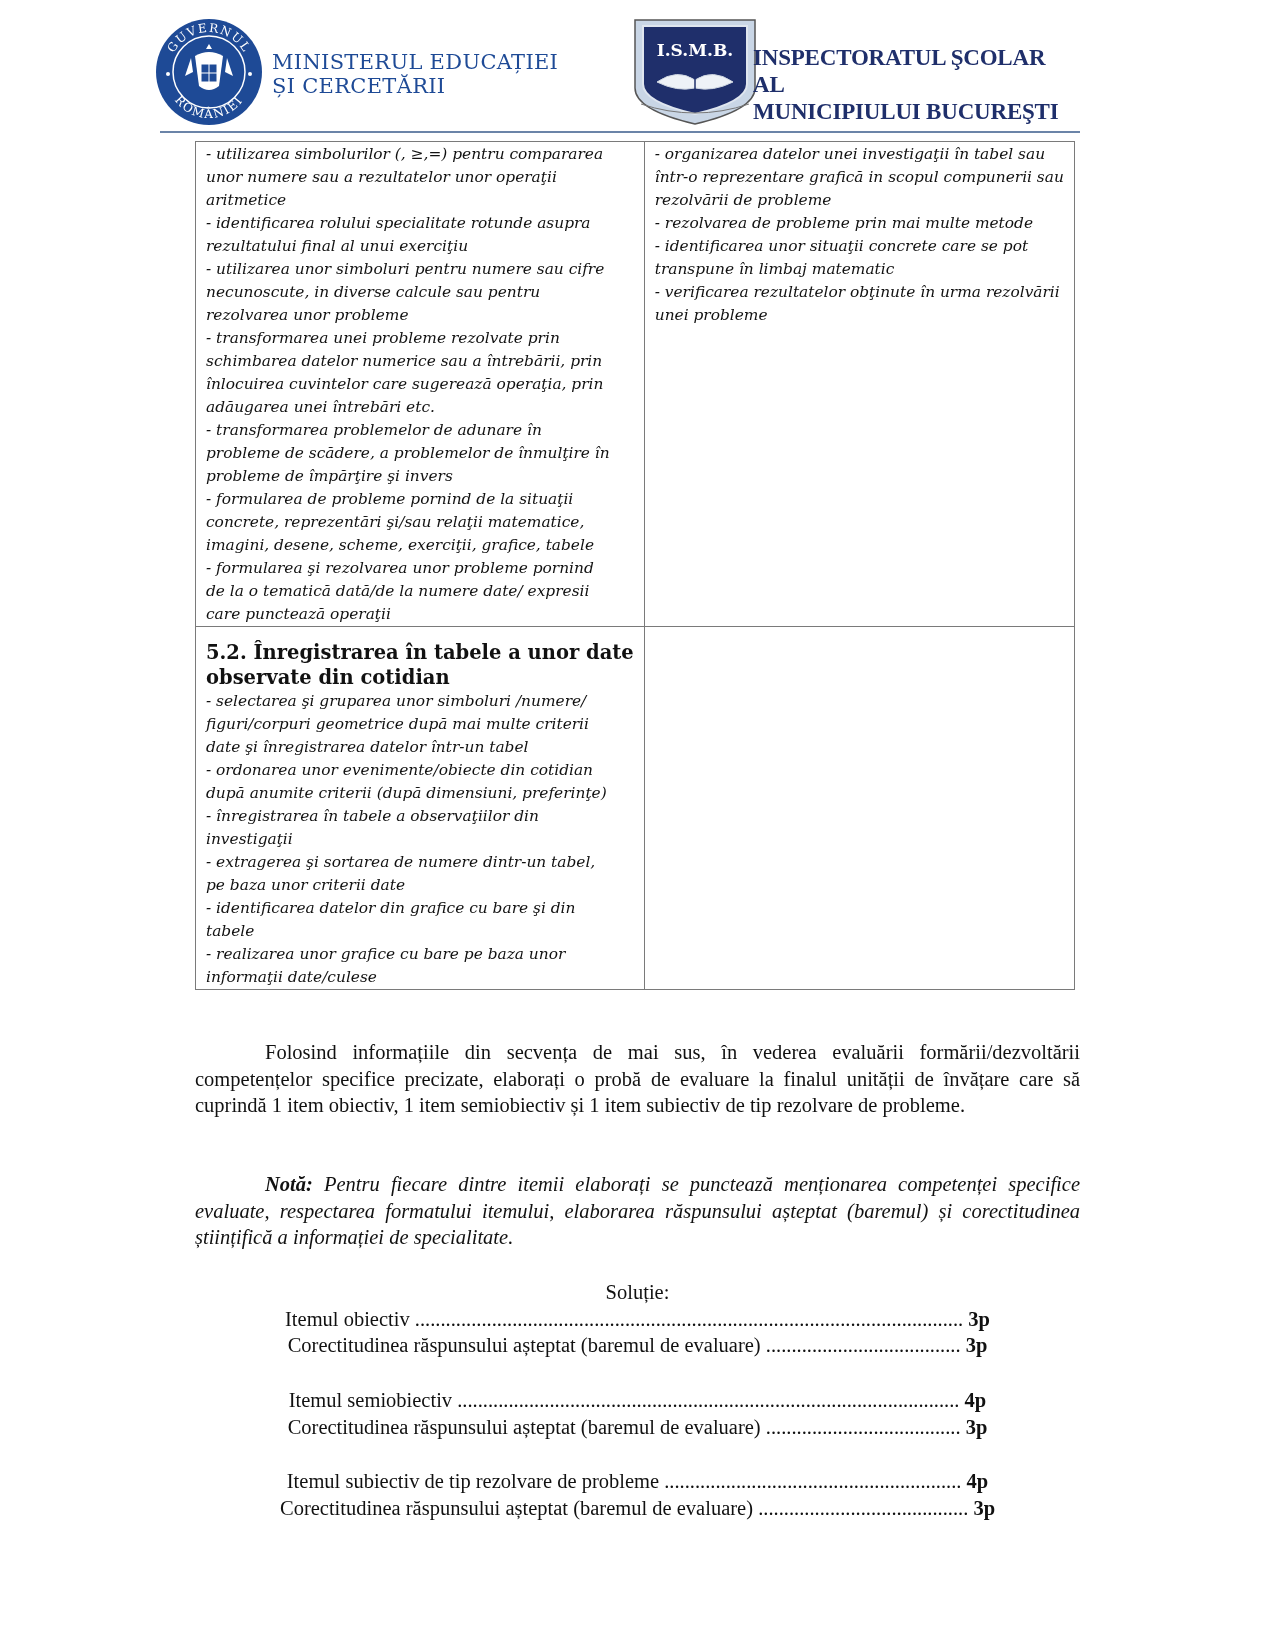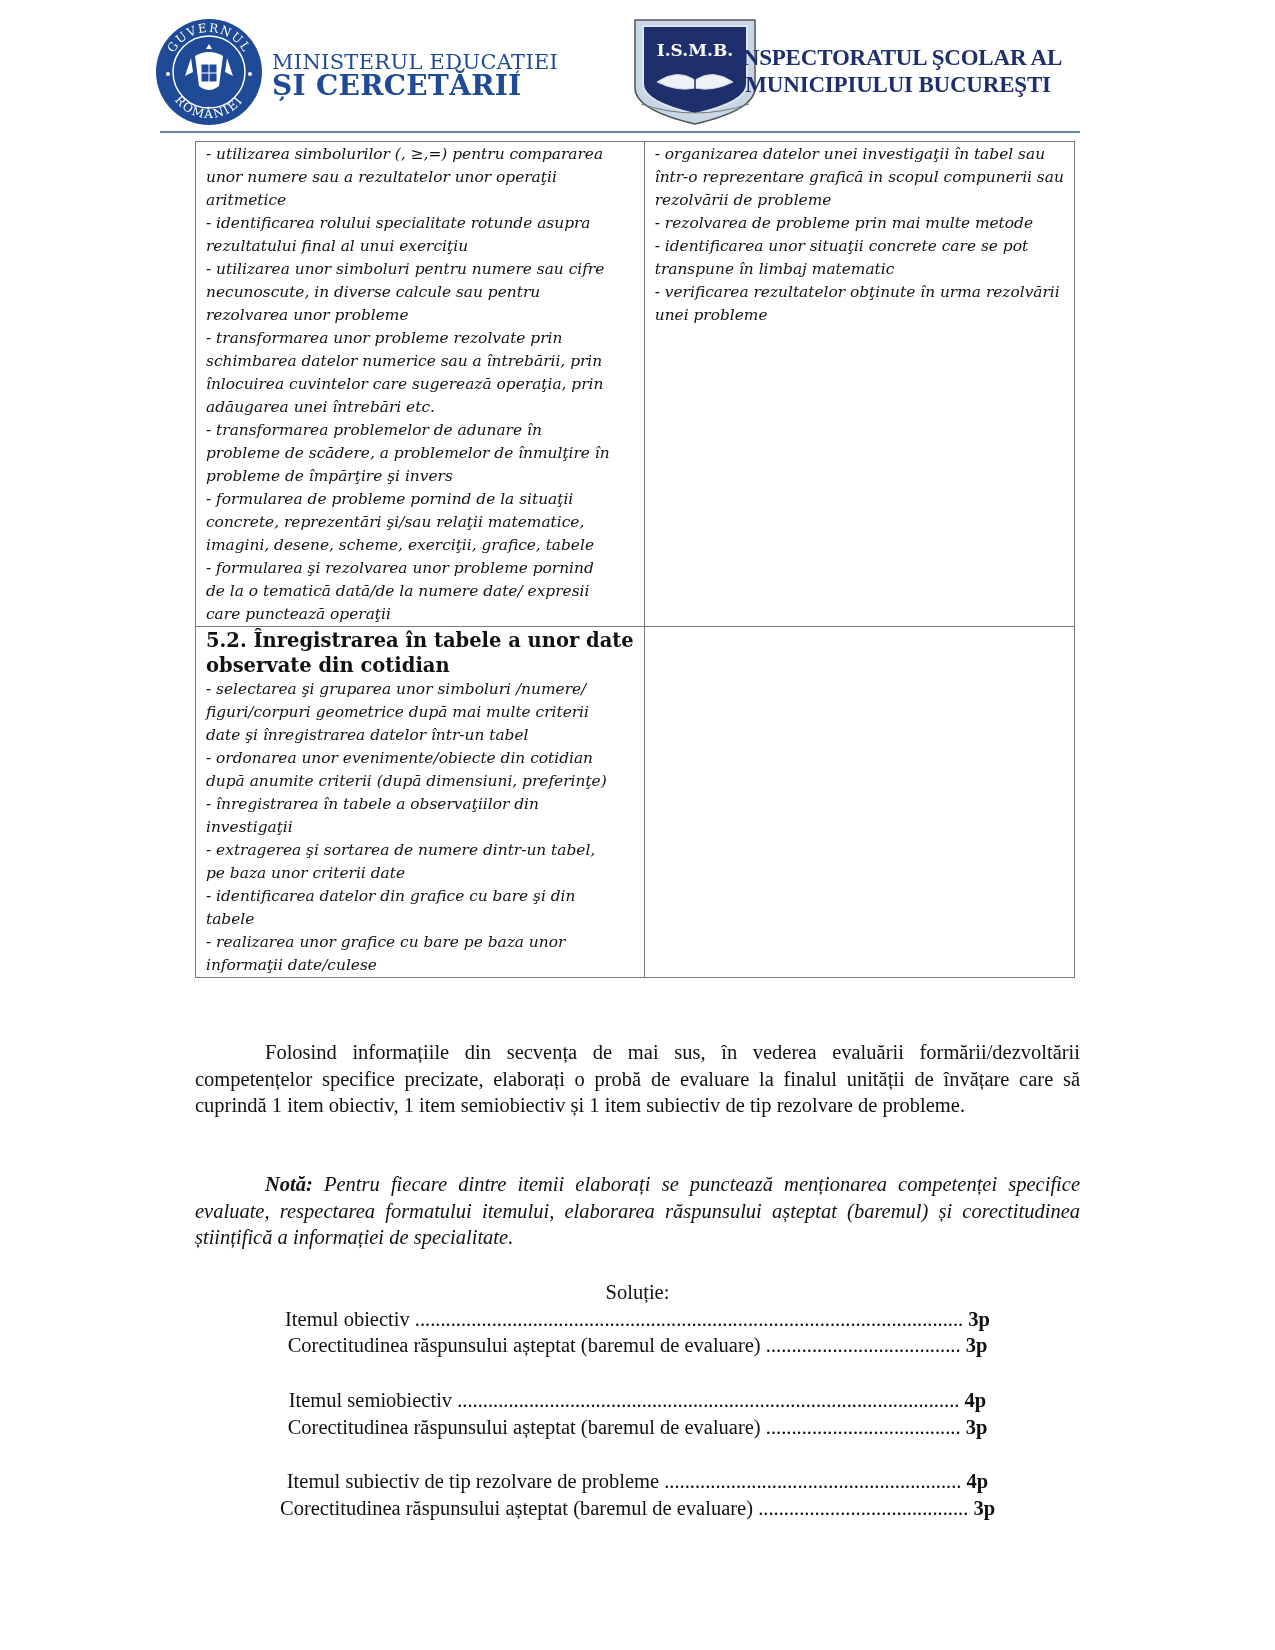--- a/index.html
+++ b/index.html
@@ -1,31 +1,31 @@
 <!DOCTYPE html>
 <html><head>
   <meta charset="utf-8">
   <style>
     html, body { margin: 0; padding: 0; background: #ffffff; }
     body { width: 1275px; height: 1650px; position: relative; overflow: hidden; }
 
     .header { position: absolute; left: 150px; top: 14px; width: 930px; height: 116px; }
     .logo-left { position: absolute; left: 5px; top: 4px; width: 108px; height: 108px; }
     .ministry-text { position: absolute; left: 122px; top: 36px; font-family: "DejaVu Serif", serif; color: #1e4a96; font-size: 21px; line-height: 24px; letter-spacing: 0.3px; }
-    .ministry-text .l2 { font-size: 28px; font-weight: bold; }
+    .ministry-text .l2 { font-size: 21px; }
     .logo-right { position: absolute; left: 483px; top: 4px; width: 124px; height: 108px; }
-    .isj-text { position: absolute; left: 584px; top: 30px; font-family: "Liberation Serif", serif; color: #1f2f6b; font-size: 23px; line-height: 27px; font-weight: bold; letter-spacing: -0.2px; text-align: center; }
+    .isj-text { position: absolute; left: 603px; top: 30px; font-family: "Liberation Serif", serif; color: #1f2f6b; font-size: 23px; line-height: 27px; font-weight: bold; letter-spacing: -0.2px; }
     .header-rule { position: absolute; left: 160px; top: 131px; width: 920px; height: 2px; background: #6b84a8; }
 
     table.comp { position: absolute; left: 195px; top: 141px; width: 794px; border-collapse: collapse; font-family: "DejaVu Serif", serif; }
     table.comp td { border: 1.2px solid #7a7a7a; vertical-align: top; padding: 1px 10px 0 10px; font-style: italic; font-size: 15.4px; line-height: 23px; color: #111; }
     table.comp td.c1 { width: 421px; }
     table.comp td.c2 { width: 420px; }
     .line { display: block; white-space: nowrap; }
-    .heading52 { font-style: normal; font-weight: bold; font-size: 19.5px; line-height: 25px; display: block; }
+    .heading52 { font-style: normal; font-weight: bold; font-size: 19.5px; line-height: 25px; display: block; margin-top: 12px; }
 
     .body-text { position: absolute; left: 195px; width: 885px; font-family: "Liberation Serif", serif; font-size: 20.5px; line-height: 26.7px; color: #111; text-align: justify; margin-top: 36px; }
     .p1 { top: 1003px; text-indent: 70px; }
     .p2 { top: 1135px; text-indent: 70px; font-style: italic; }
     .p2 b { font-style: italic; }
     .sol { top: 1243px; text-align: center; }
     .sol-row { white-space: nowrap; height: 26.7px; }
     .sol-row .pts { font-weight: bold; }
     .gap { height: 28px; }
   </style>
@@ -82,21 +82,21 @@
       <tr>
     <td class="c1" id="r1c1">
           <span class="line">- utilizarea simbolurilor (, ≥,=) pentru compararea</span>
           <span class="line">unor numere sau a rezultatelor unor operaţii</span>
           <span class="line">aritmetice</span>
           <span class="line">- identificarea rolului specialitate rotunde asupra</span>
           <span class="line">rezultatului final al unui exerciţiu</span>
           <span class="line">- utilizarea unor simboluri pentru numere sau cifre</span>
           <span class="line">necunoscute, in diverse calcule sau pentru</span>
           <span class="line">rezolvarea unor probleme</span>
-          <span class="line">- transformarea unor probleme rezolvate prin</span>
+          <span class="line">- transformarea unei probleme rezolvate prin</span>
           <span class="line">schimbarea datelor numerice sau a întrebării, prin</span>
           <span class="line">înlocuirea cuvintelor care sugerează operaţia, prin</span>
           <span class="line">adăugarea unei întrebări etc.</span>
           <span class="line">- transformarea problemelor de adunare în</span>
           <span class="line">probleme de scădere, a problemelor de înmulţire în</span>
           <span class="line">probleme de împărţire şi invers</span>
           <span class="line">- formularea de probleme pornind de la situaţii</span>
           <span class="line">concrete, reprezentări şi/sau relaţii matematice,</span>
           <span class="line">imagini, desene, scheme, exerciţii, grafice, tabele</span>
           <span class="line">- formularea şi rezolvarea unor probleme pornind</span>

